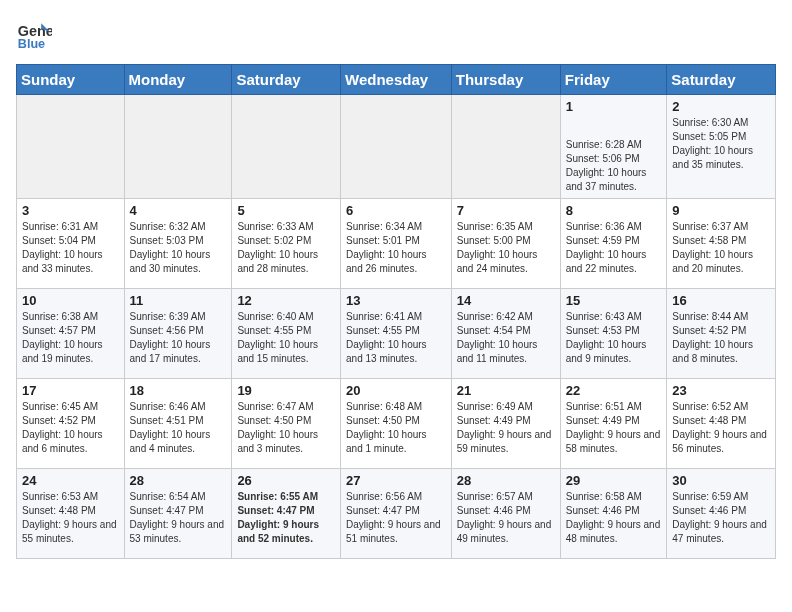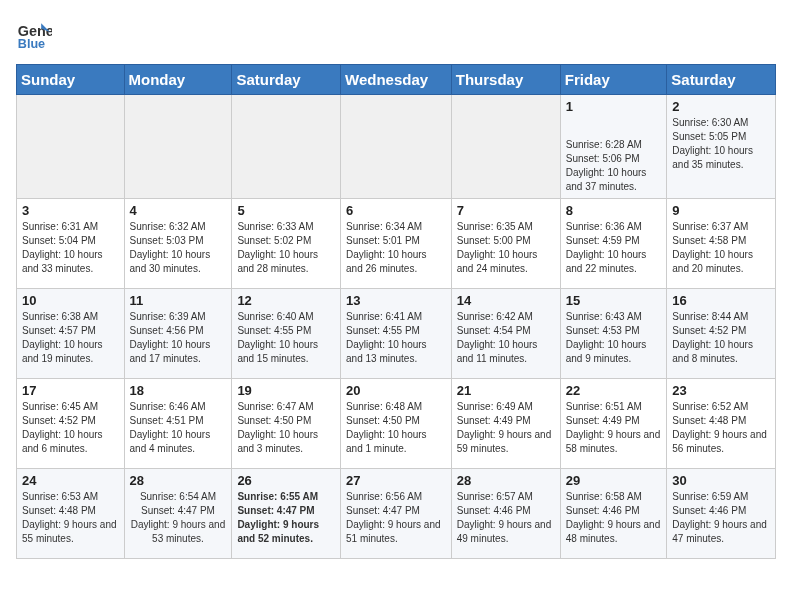--- a/index.html
+++ b/index.html
@@ -268,21 +268,21 @@
       </tr>
       <tr>
         <td>
           <span class="day-num">24</span>
           <div class="day-info" style="white-space: pre-line;">Sunrise: 6:53 AM
 Sunset: 4:48 PM
 Daylight: 9 hours and 55 minutes.</div>
         </td>
         <td>
           <span class="day-num">28</span>
-          <div class="day-info" style="white-space: pre-line; text-align: center;">Sunrise: 6:54 AM
+          <div class="day-info" style="white-space: pre-line;">Sunrise: 6:54 AM
 Sunset: 4:47 PM
 Daylight: 9 hours and 53 minutes.</div>
         </td>
         <td>
           <span class="day-num">26</span>
           <div class="day-info" style="white-space: pre-line; font-weight: bold;">Sunrise: 6:55 AM
 Sunset: 4:47 PM
 Daylight: 9 hours and 52 minutes.</div>
         </td>
         <td>

